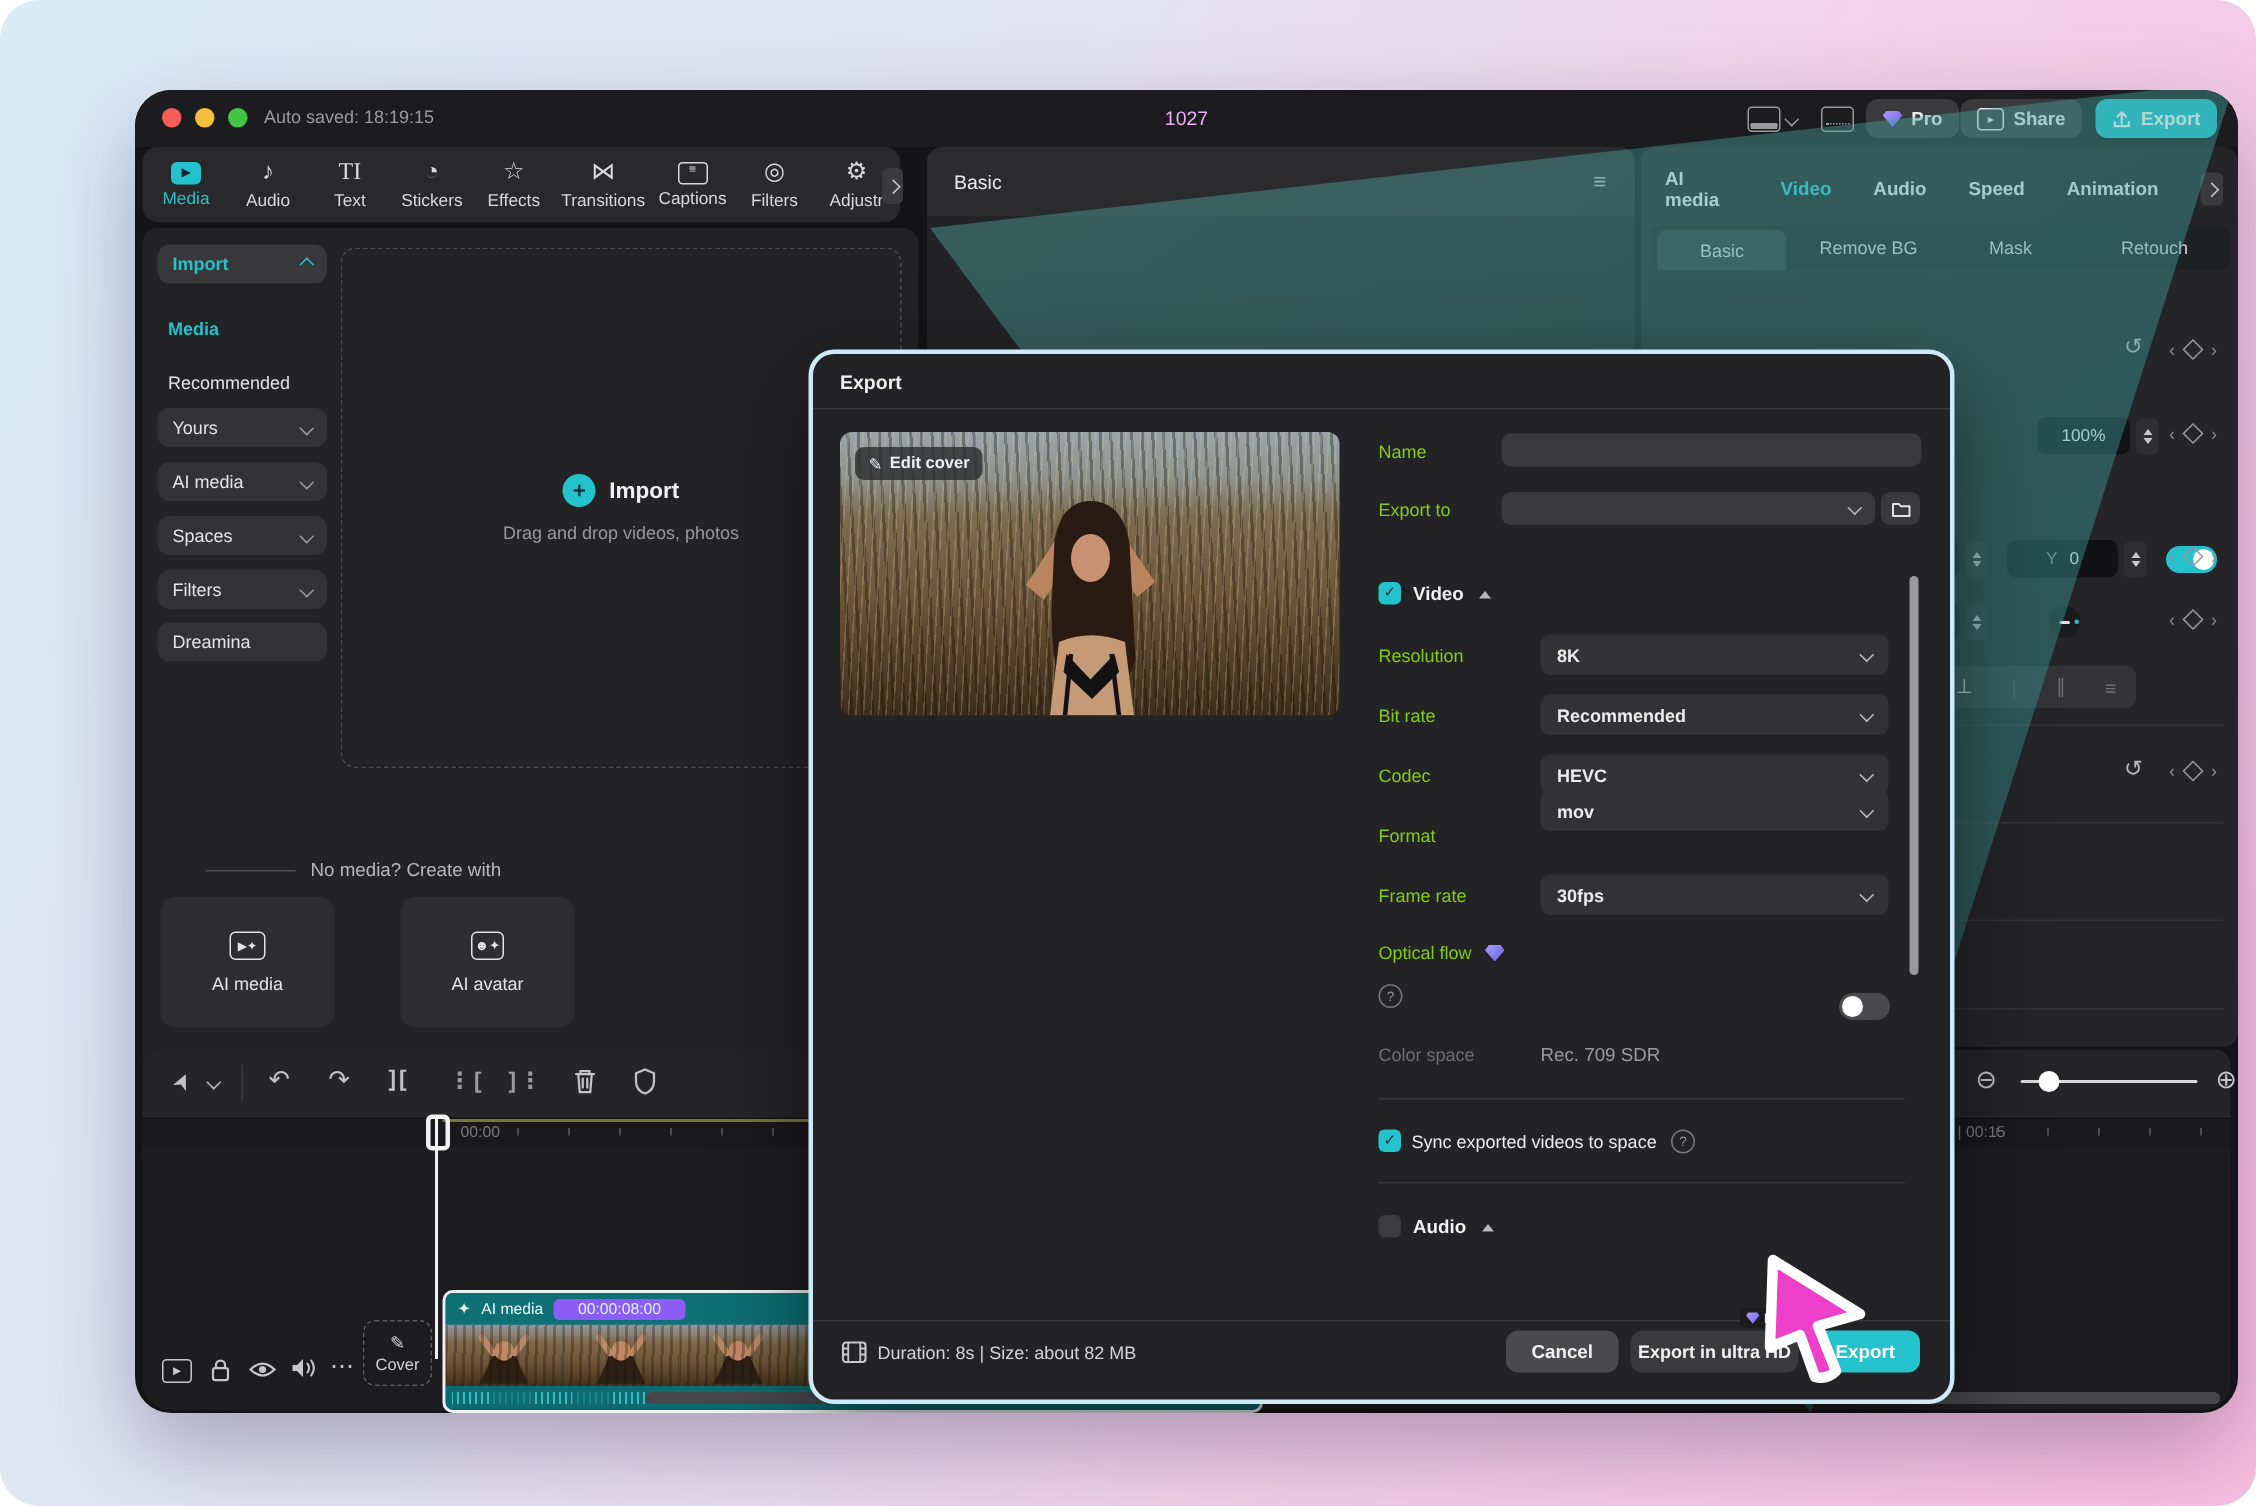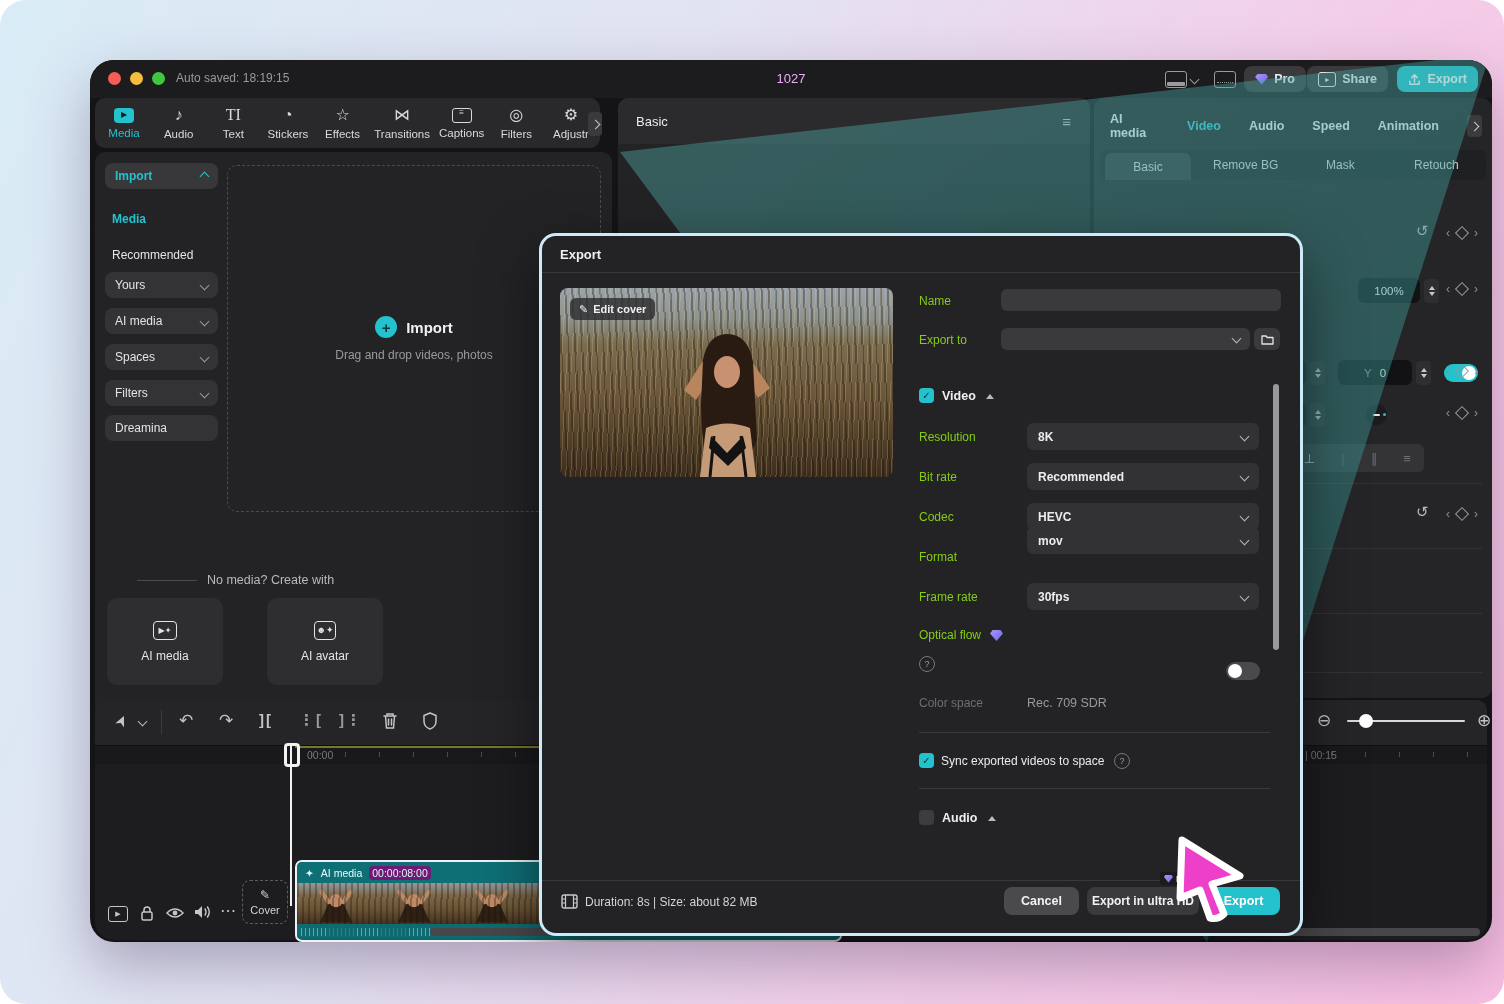--- a/index.html
+++ b/index.html
@@ -63,21 +63,21 @@
   .cb{width:15px;height:15px;border-radius:4px;display:inline-flex;align-items:center;justify-content:center;font-size:10px;}
   .cb.on{background:#23c2cd;color:#073034;font-weight:bold;}
   .cb.off{background:#3c3c3f;}
   .gem{width:13px;height:11px;background:linear-gradient(135deg,#a79af8,#6f64ee);clip-path:polygon(20% 0,80% 0,100% 32%,50% 100%,0 32%);display:inline-block;}
   .help{width:14px;height:14px;border-radius:50%;border:1.3px solid #77777c;color:#9a9a9e;font-size:9px;display:inline-flex;align-items:center;justify-content:center;}
   .btn{border-radius:8px;display:flex;align-items:center;justify-content:center;font-size:12.5px;color:#f2f2f4;font-weight:bold;}
   
   .tico{color:#c3c3c7;font-size:15px;}
   .clip{position:absolute;border:2px solid #eef2f2;border-radius:7px;overflow:hidden;background:#0d666c;}
   .clip-h{height:21px;background:#0e6f75;display:flex;align-items:center;gap:7px;padding:0 8px;color:#eafcfc;font-size:10.5px;}
-  .clip-time{background:#701a75;border-radius:4px;padding:1px 3px;font-size:10.5px;color:#d8f6f6;}
+  .clip-time{background:#8b5cf6;border-radius:4px;padding:1px 16px;font-size:10.5px;color:#d8f6f6;}
   .thumb{width:78px;height:41px;flex:0 0 auto;
     background:linear-gradient(180deg,#939a9d 0%,#8a847b 14%,#7d6847 30%,#6b5536 62%,#46331f 100%);position:relative;overflow:hidden;}
   .thumb:after{content:"";position:absolute;inset:0;background:repeating-linear-gradient(92deg,rgba(25,15,8,.30) 0 2px,transparent 2px 6px);}
   .wave{height:14px;background:#0d6b71;position:relative;}
   .wave:after{content:"";position:absolute;left:4px;right:4px;bottom:2px;top:4px;
     background:repeating-linear-gradient(90deg,#3fd9dd 0 1px,transparent 1px 4px);opacity:.75;
     -webkit-mask-image:repeating-linear-gradient(90deg,#000 0 26px,rgba(0,0,0,.35) 26px 54px);mask-image:repeating-linear-gradient(90deg,#000 0 26px,rgba(0,0,0,.35) 26px 54px);}
   .gutter-ic{color:#c6c6ca;display:inline-flex;align-items:center;justify-content:center;width:22px;}
   
   .preview{position:absolute;left:18px;top:52px;width:333px;height:189px;border-radius:8px;overflow:hidden;

